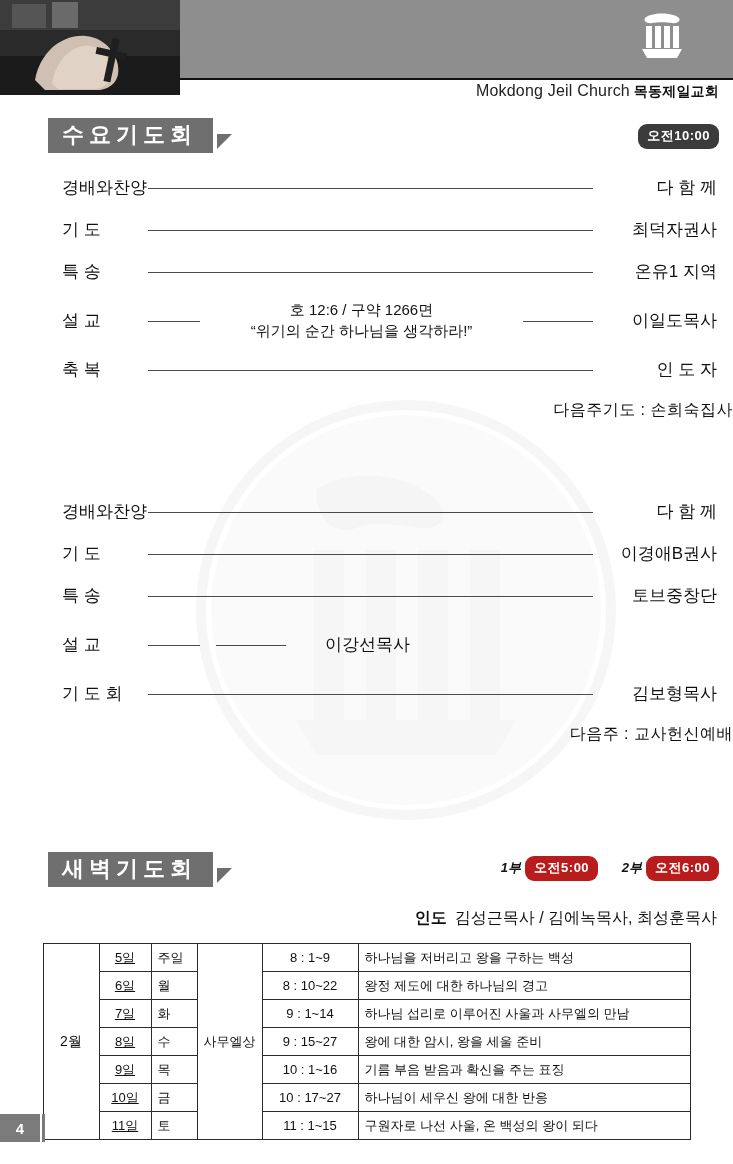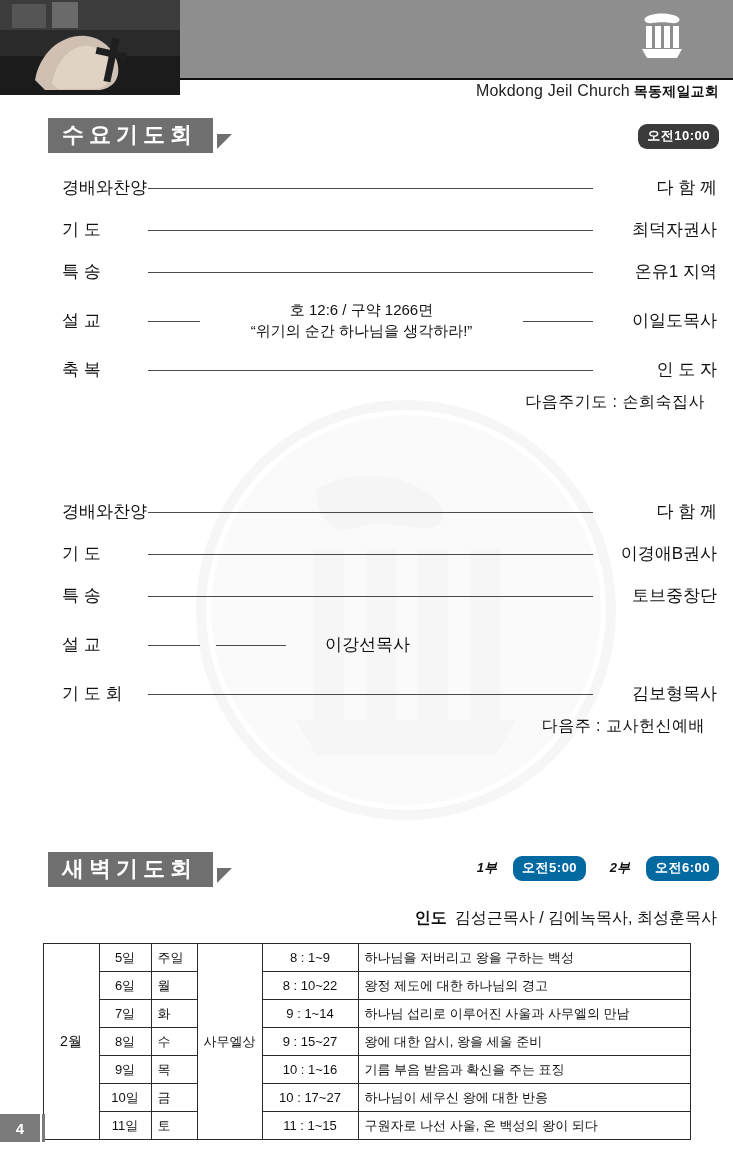--- a/index.html
+++ b/index.html
@@ -114,25 +114,25 @@
   .time-badges {
     position: absolute;
     right: 14px; top: 4px;
     font-size: 13px;
     font-weight: bold;
     color: #111;
     white-space: nowrap;
   }
   .time-badges .pill {
     display: inline-block;
-    background: #0369a1;
+    background: #b91c1c;
     color: #fff;
     padding: 3px 9px 4px;
     border-radius: 9px;
-    margin-left: 16px;
+    margin-left: 4px;
     letter-spacing: .5px;
   }
   .time-badges .lbl { margin-left: 20px; font-style: italic; }
 
   
   .order { position: relative; margin-top: 14px; }
   .row {
     position: relative;
     height: 42px;
     display: flex;
@@ -179,24 +179,24 @@
     text-align: center;
     font-size: 15px;
     line-height: 21px;
     color: #111;
     background: transparent;
     padding: 0 10px;
     white-space: nowrap;
   }
   .footnote {
     text-align: right;
-    padding-right: 28px;
+    padding-right: 0;
     font-size: 16px;
     color: #111;
-    margin-top: 2px;
+    margin-top: 10px;
     letter-spacing: .5px;
   }
 
   
   .guide-line {
     text-align: right;
     padding-right: 16px;
     font-size: 16px;
     margin-top: 22px;
     color: #111;
@@ -210,21 +210,21 @@
     font-size: 13px;
   }
   table.dawn td {
     border: 1px solid #2b2b2b;
     height: 28px;
     padding: 2px 6px;
     color: #111;
     white-space: nowrap;
   }
   td.c-month { width: 56px; text-align: center; font-size: 14px; }
-  td.c-day   { width: 52px; text-align: center; }
+  td.c-day   { width: 52px; text-align: center; text-decoration: underline; }
   td.c-dow   { width: 46px; text-align: left; }
   td.c-book  { width: 62px; text-align: center; font-size: 13px; }
   td.c-verse { width: 96px; text-align: center; }
   td.c-desc  { text-align: left; padding-left: 10px; }
 
   
   .page-num {
     position: absolute;
     left: 0; bottom: 22px;
     width: 40px; height: 28px;

